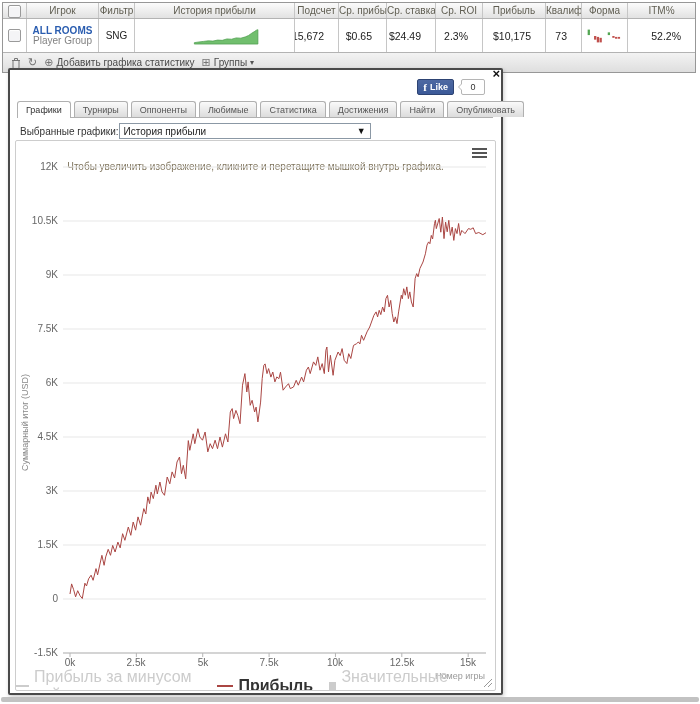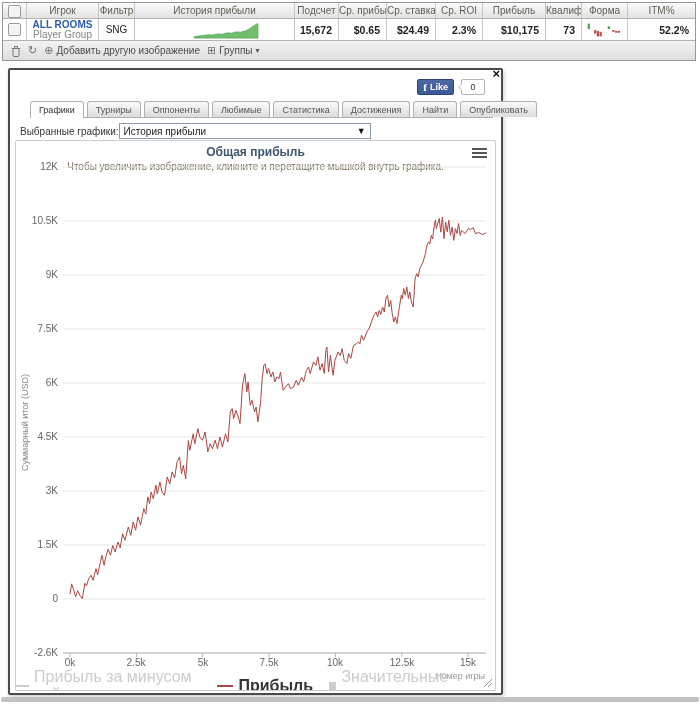--- a/index.html
+++ b/index.html
@@ -7,23 +7,23 @@
        font-family:"Liberation Sans","DejaVu Sans",sans-serif;-webkit-font-smoothing:antialiased;}
 
   
   .stats-table{position:absolute;left:2px;top:2px;width:694px;border:1px solid #979797;background:#fff;box-sizing:border-box;}
   .t-row{display:flex;box-sizing:border-box;}
   .t-head{height:16px;line-height:15px;background:linear-gradient(#fbfbfb,#e2e2e2);
           border-bottom:1px solid #b3b3b3;font-size:10px;color:#605e52;}
   .t-cell{box-sizing:border-box;border-right:1px solid #c6c6c6;overflow:hidden;white-space:nowrap;}
   .t-cell:last-child{border-right:none;}
   .t-head .t-cell{text-align:center;}
-  .t-data{height:22px;background:#fff;border-bottom:1px solid #b3b3b3;font-size:10px;color:#222;}
+  .t-data{height:34px;background:#fff;border-bottom:1px solid #b3b3b3;font-size:10px;color:#222;}
   .t-data .t-cell{display:flex;align-items:center;justify-content:center;}
-  .t-data .num{justify-content:flex-end;padding-right:6px;font-size:10.5px;font-weight:bold;}
+  .t-data .num{justify-content:flex-end;padding-right:14px;font-size:10.5px;}
   .c0{width:24px;}.c1{width:72px;}.c2{width:36px;}.c3{width:160px;}.c4{width:44px;}
   .c5{width:48px;}.c6{width:49px;}.c7{width:47px;}.c8{width:63px;}.c9{width:36px;}
   .c10{width:46px;}.c11{width:67px;border-right:none;}
   .player-cell{flex-direction:column;justify-content:center;line-height:10px;}
   .player-link{color:#2a5db0;font-weight:bold;font-size:10px;text-decoration:none;}
   .player-sub{color:#828282;font-size:10px;}
   .cb{width:11px;height:11px;border:1px solid #9a9a9a;border-radius:2px;background:#f4f4f6;box-shadow:inset 0 1px 1px #fff;}
   .spark-wrap{width:100%;height:20px;padding:1px 2px;box-sizing:border-box;}
   .t-foot{height:19px;background:linear-gradient(#f3f3f3,#dedede);display:flex;align-items:center;
           font-size:10px;color:#4a4a4a;gap:7px;padding-left:8px;}
@@ -39,21 +39,21 @@
   .like-widget{position:absolute;right:16px;top:9px;display:flex;align-items:center;}
   .like-btn{display:inline-flex;align-items:center;gap:3px;background:linear-gradient(#4e69a2,#3b5998);
             border:1px solid #2d4373;border-radius:2px;color:#fff;font-size:9px;font-weight:bold;
             height:14px;padding:0 5px;cursor:pointer;}
   .fb-f{font-family:"Liberation Serif",serif;font-weight:bold;font-size:11px;line-height:10px;}
   .like-count{position:relative;margin-left:7px;background:#fff;border:1px solid #b5b5b5;border-radius:2px;
               height:14px;min-width:22px;display:flex;align-items:center;justify-content:center;
               font-size:9px;color:#333;}
   .like-count::before{content:"";position:absolute;left:-8px;top:3px;border:4px solid transparent;border-right-color:#b5b5b5;}
   .like-count::after{content:"";position:absolute;left:-6px;top:4px;border:3px solid transparent;border-right-color:#fff;}
-  .tabs{position:absolute;left:20px;right:8px;top:29px;height:18px;display:flex;gap:3px;
+  .tabs{position:absolute;left:7px;right:8px;top:29px;height:18px;display:flex;gap:3px;
         border-bottom:1px solid #b0b0b0;align-items:flex-end;}
   .tab{height:16px;line-height:16px;padding:0 8px;font-size:9px;color:#555;background:linear-gradient(#fafafa,#dcdcdc);
        border:1px solid #b0b0b0;border-bottom:none;border-radius:3px 3px 0 0;cursor:pointer;box-sizing:border-box;}
   .tab.active{background:#fff;height:17px;margin-bottom:-1px;color:#333;}
   .selector-row{position:absolute;left:10px;top:53px;display:flex;align-items:center;font-size:10px;color:#333;}
   .select-box{width:252px;height:16px;border:1px solid #8b98a5;background:#fff;display:flex;align-items:center;
               justify-content:space-between;padding:0 4px;font-size:10px;color:#222;cursor:pointer;box-sizing:border-box;}
   .select-box .caret{font-size:9px;color:#111;}
 
   
@@ -136,21 +136,21 @@
   <div class="t-foot">
     <span class="f-ic">
       <svg width="10" height="12" viewBox="0 0 10 12">
           <path d="M2 3.5h6v7a1 1 0 0 1-1 1H3a1 1 0 0 1-1-1z" fill="none" stroke="#777"></path>
           <path d="M1 3.5h8M3.5 3.5V1.5h3v2" stroke="#777" fill="none"></path>
         </svg>
     </span>
     <span class="f-ic">↻</span>
     <span class="f-item">
       <span class="f-ic">⊕</span>
-      <span>Добавить другую изображение</span>
+      <span>Добавить графика статистику</span>
     </span>
     <span class="f-item">
       <span class="f-ic">⊞</span>
       <span>Группы</span>
       <span class="caret">▾</span>
     </span>
   </div>
 </div>
 
 <div class="popup">
@@ -177,21 +177,20 @@
 
   <div class="selector-row">
     <span>Выбранные графики:</span>
     <span class="select-box">
       <span>История прибыли</span>
       <span class="caret">▼</span>
     </span>
   </div>
 
   <div class="chart-box" id="chartbox">
-    <div class="chart-title">Общая прибыль</div>
     <div class="chart-subtitle">Чтобы увеличить изображение, кликните и перетащите мышкой внутрь графика.</div>
     <div class="burger">
         <div></div>
         <div></div>
         <div></div>
       </div>
     <div class="y-axis-title">Суммарный итог (USD)</div>
     <svg class="chart-svg" id="chartsvg" width="481" height="549" viewBox="0 0 481 549">
         <line x1="47" y1="26" x2="470" y2="26" stroke="#e7e7e7" stroke-width="1"></line>
         <line x1="47" y1="80" x2="470" y2="80" stroke="#e7e7e7" stroke-width="1"></line>
@@ -216,21 +215,21 @@
     <div id="ylabels">
         <div class="ylab" style="left:6px;top:20px">12K</div>
         <div class="ylab" style="left:6px;top:74px">10.5K</div>
         <div class="ylab" style="left:6px;top:128px">9K</div>
         <div class="ylab" style="left:6px;top:182px">7.5K</div>
         <div class="ylab" style="left:6px;top:236px">6K</div>
         <div class="ylab" style="left:6px;top:290px">4.5K</div>
         <div class="ylab" style="left:6px;top:344px">3K</div>
         <div class="ylab" style="left:6px;top:398px">1.5K</div>
         <div class="ylab" style="left:6px;top:452px">0</div>
-        <div class="ylab" style="left:6px;top:506px">-2.6K</div>
+        <div class="ylab" style="left:6px;top:506px">-1.5K</div>
       </div>
     <div id="xlabels">
         <div class="xlab" style="left:32px">0k</div>
         <div class="xlab" style="left:98px">2.5k</div>
         <div class="xlab" style="left:165px">5k</div>
         <div class="xlab" style="left:231px">7.5k</div>
         <div class="xlab" style="left:297px">10k</div>
         <div class="xlab" style="left:364px">12.5k</div>
         <div class="xlab" style="left:430px">15k</div>
       </div>

